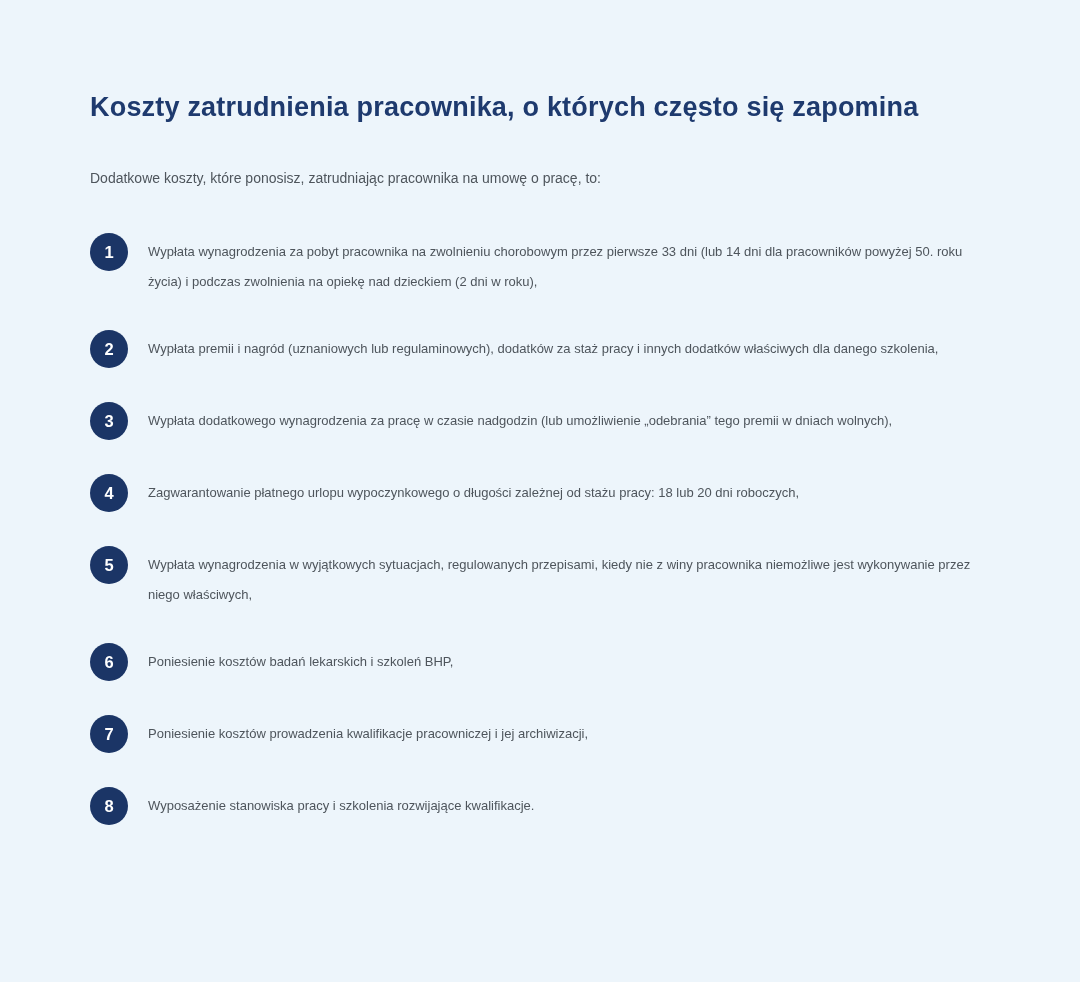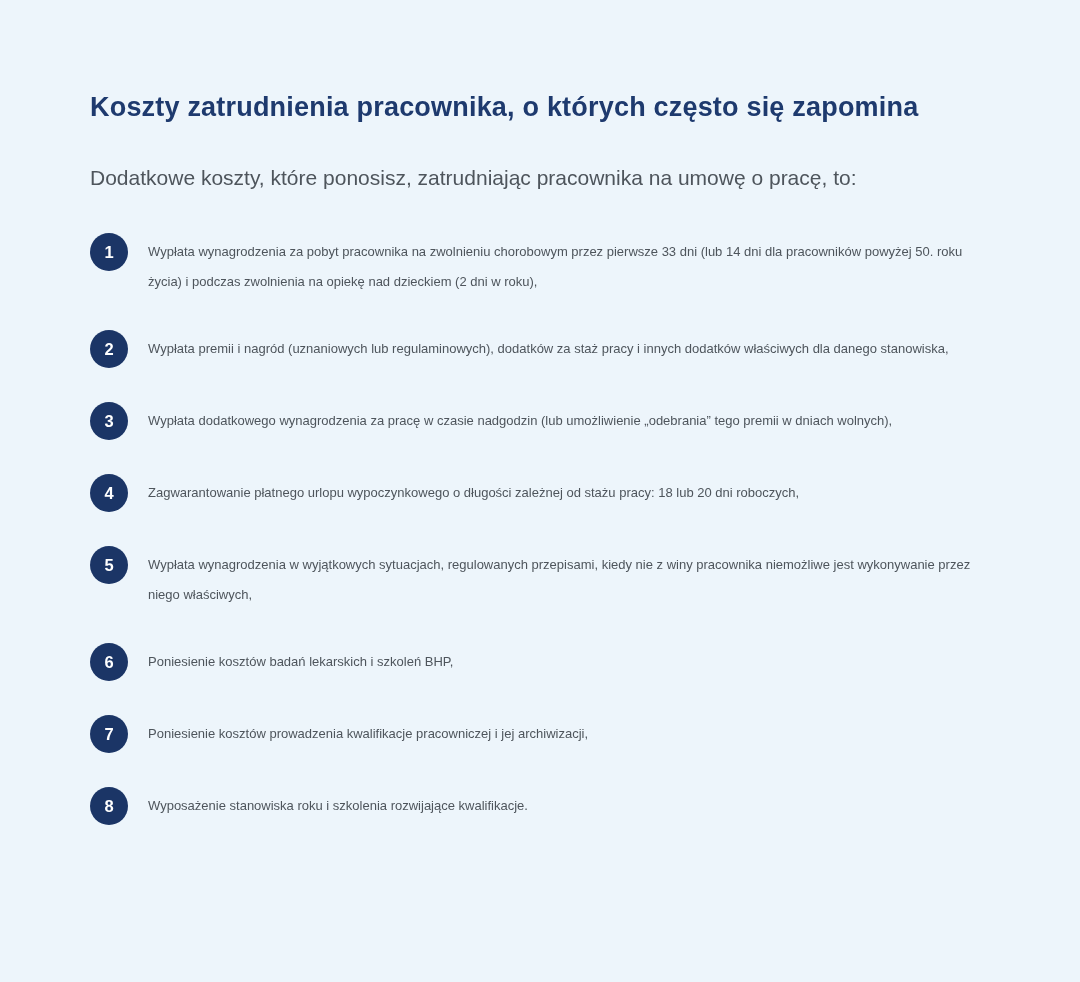--- a/index.html
+++ b/index.html
@@ -26,21 +26,21 @@
   }
   .title {
     color: var(--title-color);
     font-size: 27px;
     font-weight: 700;
     letter-spacing: 0.2px;
     margin-bottom: 42px;
   }
   .intro {
     color: var(--body-text);
-    font-size: 21px;
+    font-size: 14px;
     line-height: 26px;
     margin-bottom: 46px;
   }
   .cost-list {
     list-style: none;
     display: flex;
     flex-direction: column;
     gap: 38px;
   }
   .cost-item {
@@ -78,21 +78,21 @@
   <p class="intro">Dodatkowe koszty, które ponosisz, zatrudniając pracownika na umowę o pracę, to:</p>
 
   <ul class="cost-list">
     <li class="cost-item">
       <span class="badge">1</span>
       <span class="item-text">Wypłata wynagrodzenia za pobyt pracownika na zwolnieniu chorobowym przez pierwsze 33 dni (lub 14 dni dla pracowników powyżej 50. roku życia) i podczas zwolnienia na opiekę nad dzieckiem (2 dni w roku),</span>
     </li>
 
     <li class="cost-item">
       <span class="badge">2</span>
-      <span class="item-text">Wypłata premii i nagród (uznaniowych lub regulaminowych), dodatków za staż pracy i innych dodatków właściwych dla danego stanowiska,</span>
+      <span class="item-text">Wypłata premii i nagród (uznaniowych lub regulaminowych), dodatków za staż pracy i innych dodatków właściwych dla danego szkolenia,</span>
     </li>
 
     <li class="cost-item">
       <span class="badge">3</span>
       <span class="item-text">Wypłata dodatkowego wynagrodzenia za pracę w czasie nadgodzin (lub umożliwienie „odebrania” tego premii w dniach wolnych),</span>
     </li>
 
     <li class="cost-item">
       <span class="badge">4</span>
       <span class="item-text">Zagwarantowanie płatnego urlopu wypoczynkowego o długości zależnej od stażu pracy: 18 lub 20 dni roboczych,</span>
@@ -108,17 +108,17 @@
       <span class="item-text">Poniesienie kosztów badań lekarskich i szkoleń BHP,</span>
     </li>
 
     <li class="cost-item">
       <span class="badge">7</span>
       <span class="item-text">Poniesienie kosztów prowadzenia kwalifikacje pracowniczej i jej archiwizacji,</span>
     </li>
 
     <li class="cost-item">
       <span class="badge">8</span>
-      <span class="item-text">Wyposażenie stanowiska roku i szkolenia rozwijające kwalifikacje.</span>
+      <span class="item-text">Wyposażenie stanowiska pracy i szkolenia rozwijające kwalifikacje.</span>
     </li>
   </ul>
 
 </div>
 
 </body></html>

